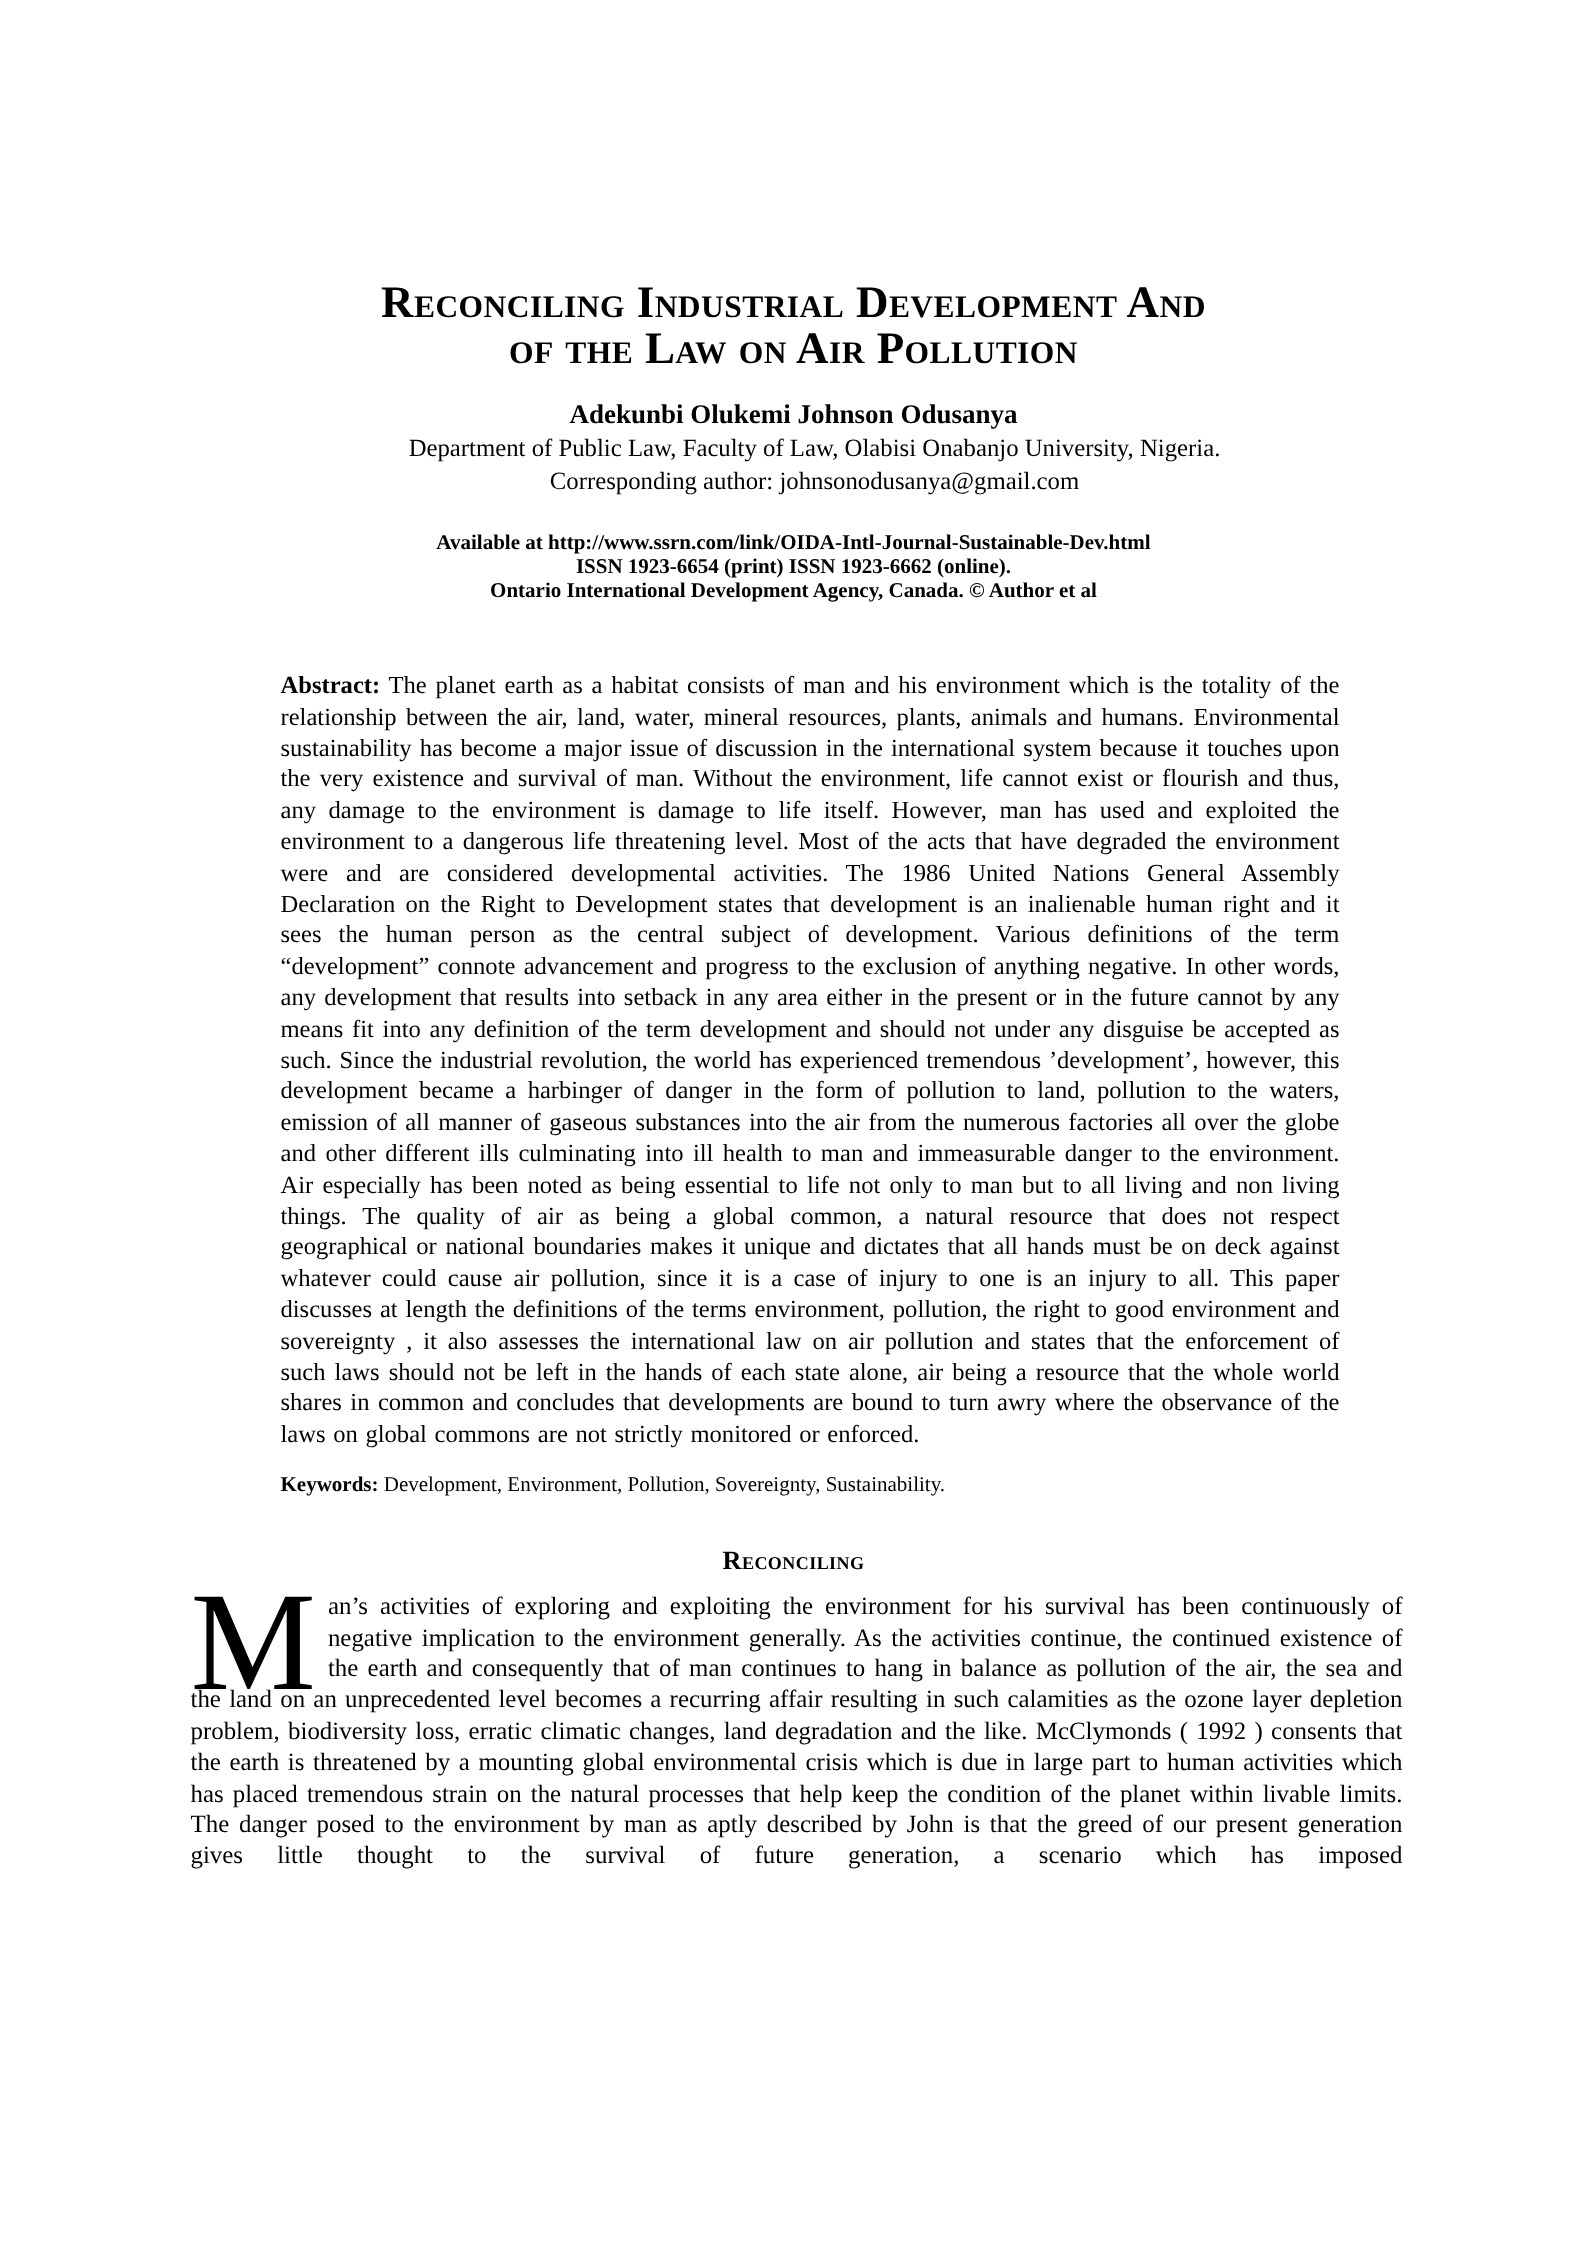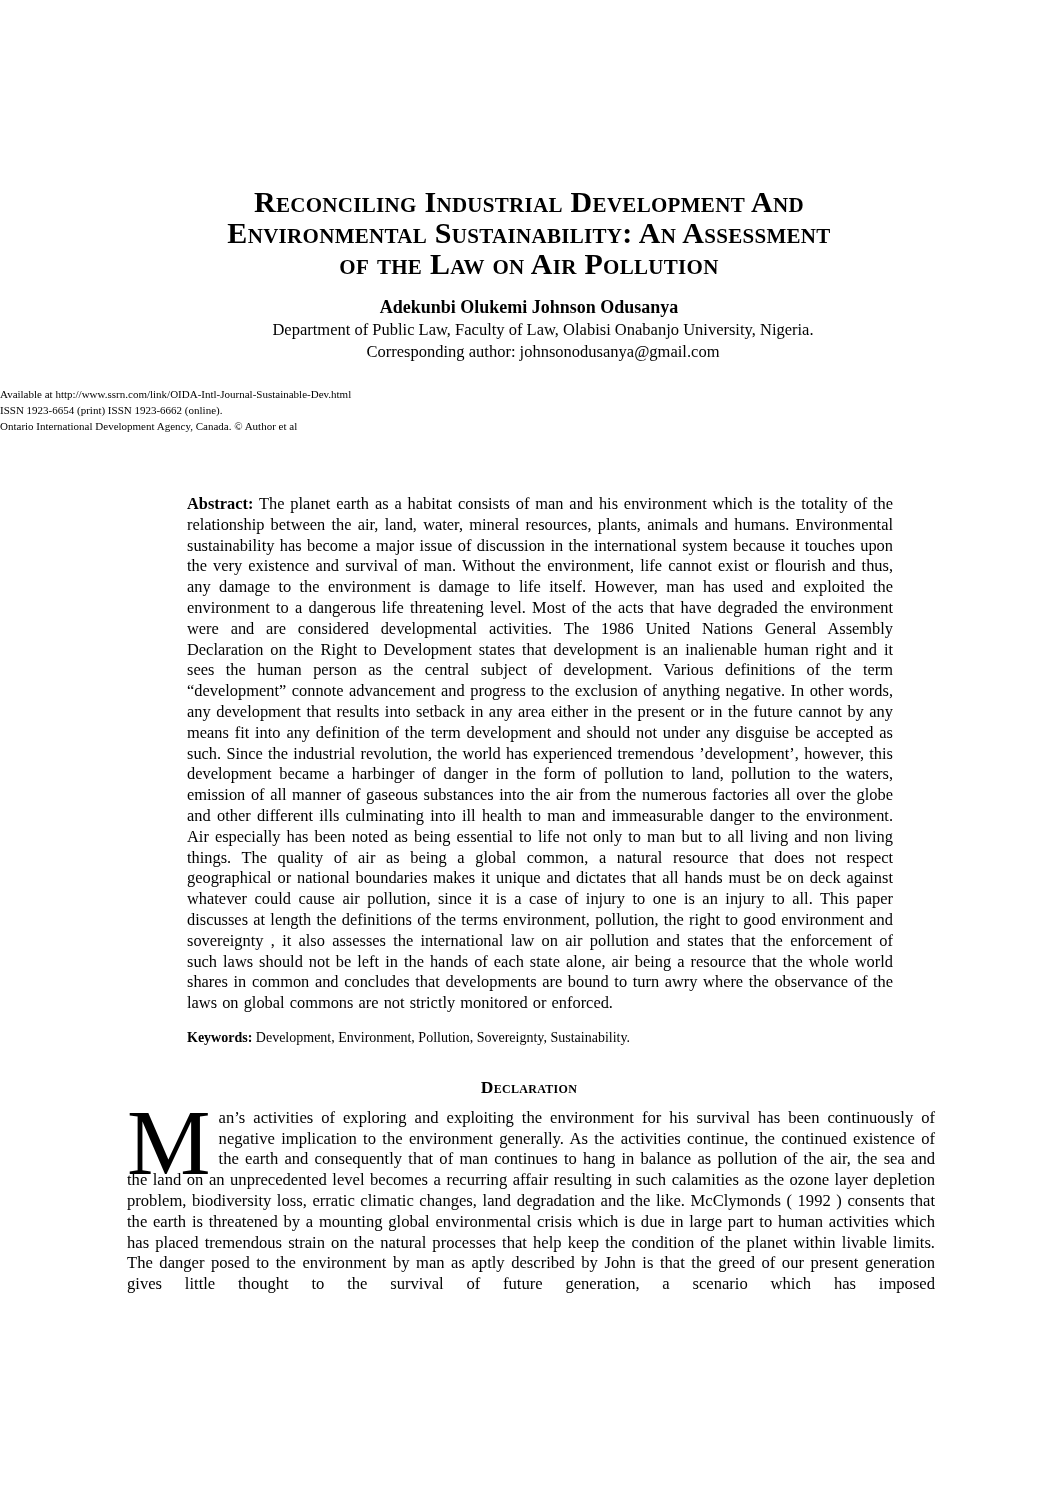--- a/index.html
+++ b/index.html
@@ -39,27 +39,27 @@
     line-height: 24px;
   }
   .affiliation, .corresponding {
     text-align: center;
     font-size: 16.5px;
     line-height: 22px;
     padding-left: 28px;
   }
   .pubinfo {
     margin-top: 23px;
-    text-align: left;
-    font-weight: normal;
-    font-size: 11px;
+    text-align: center;
+    font-weight: bold;
+    font-size: 14px;
     line-height: 16px;
   }
   .abstract-block {
-    margin: 60px 165px 0 187px;
+    margin: 44px 165px 0 187px;
     width: 706px;
   }
   .abstract-par {
     margin: 0;
     text-align: justify;
     font-size: 16.4px;
     line-height: 20.8px;
     word-spacing: 1px;
   }
   .keywords-par {
@@ -95,37 +95,36 @@
   b { font-weight: bold; }
 </style>
 </head>
 <body>
 
 <div class="page">
 
   <header>
     <h1 class="title">
       <span class="title-line">Reconciling Industrial Development And</span>
-      <span class="title-line">Environmental Sustainability: An Assessment</span>
       <span class="title-line">of the Law on Air Pollution</span>
     </h1>
     <div class="author">Adekunbi Olukemi Johnson Odusanya</div>
     <div class="affiliation">Department of Public Law, Faculty of Law, Olabisi Onabanjo University, Nigeria.</div>
     <div class="corresponding">Corresponding author: johnsonodusanya@gmail.com</div>
     <div class="pubinfo">
       <div>Available at http://www.ssrn.com/link/OIDA-Intl-Journal-Sustainable-Dev.html</div>
       <div>ISSN 1923-6654 (print) ISSN 1923-6662 (online).</div>
       <div>Ontario International Development Agency, Canada. © Author et al</div>
     </div>
   </header>
 
   <section class="abstract-block">
     <p class="abstract-par"><b>Abstract:</b>
       <span>The planet earth as a habitat consists of man and his environment  which is the totality of the relationship between the air, land, water, mineral resources, plants, animals and humans. Environmental sustainability has become a major issue of discussion in the international system because it touches upon the very existence and survival of man. Without the environment, life cannot exist or flourish and thus, any damage to the environment is damage to life itself. However, man has used and exploited the environment to a dangerous life threatening level. Most of the acts that have degraded the environment were and are considered developmental activities. The 1986 United Nations General Assembly Declaration on the Right to Development states that development is an inalienable human right and it sees the human person as the central subject of development. Various definitions of the term “development” connote advancement and progress to the exclusion of anything negative. In other words, any development that results into setback in any area either in the present or in the future cannot by any means fit into any definition of the term development and should not under any disguise be accepted as such. Since the industrial revolution, the world has experienced tremendous ’development’, however, this development became a harbinger of danger in the form of pollution to land, pollution to the waters, emission of all manner of gaseous substances into the air from the numerous factories all over the globe and other different ills culminating into ill health to man and immeasurable danger to the environment. Air especially has been noted as being essential to life not only to man but to all living and non living things. The quality of air as being a global common, a natural resource that does not respect geographical or national boundaries makes it unique and dictates that all hands must be on deck against whatever could cause air pollution, since it is a case of injury to one is an injury to all. This paper discusses at length the definitions of the terms environment, pollution, the right to good environment and sovereignty , it also assesses the international law on air pollution and states that the enforcement of such laws should not be left in the hands of each state alone, air being a resource that the whole world shares in common and concludes that developments are bound to turn awry where the observance of the laws on global commons are not strictly monitored or enforced.</span></p>
     <p class="keywords-par"><b>Keywords:</b>
       <span>Development, Environment, Pollution, Sovereignty, Sustainability.</span></p>
   </section>
 
-  <h2 class="section-heading">Declaration</h2>
+  <h2 class="section-heading">Reconciling</h2>
 
   <p class="intro-par"><span class="dropcap">M</span><span>an’s activities of exploring and exploiting the environment for his survival has been continuously of negative implication to the environment generally. As the activities continue, the continued existence of the earth and consequently that of man continues to hang in balance as pollution of the air, the sea and the land on an unprecedented level becomes a recurring affair resulting in such calamities as the ozone layer depletion problem, biodiversity loss, erratic climatic changes, land degradation and the like. McClymonds ( 1992 ) consents that the earth is threatened by a mounting global environmental crisis which is due in large part to human activities which has placed tremendous strain on the natural processes that help keep the condition of the planet within livable limits. The danger posed to the environment by man as aptly described by John is that the greed of our present generation gives little thought to the survival of future generation, a scenario which has imposed</span></p>
 
 </div>
 
 </body></html>

